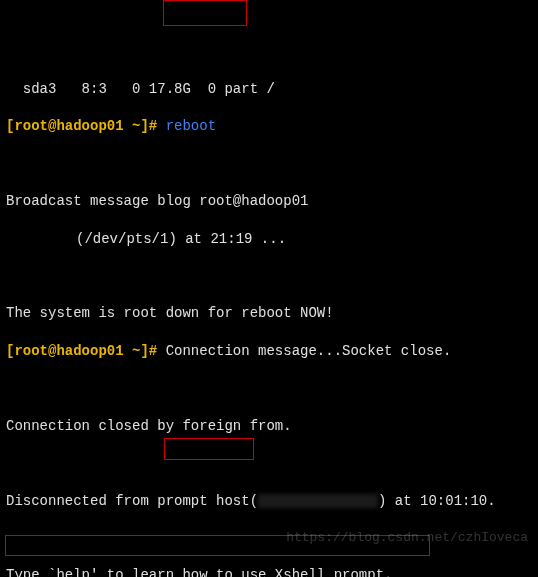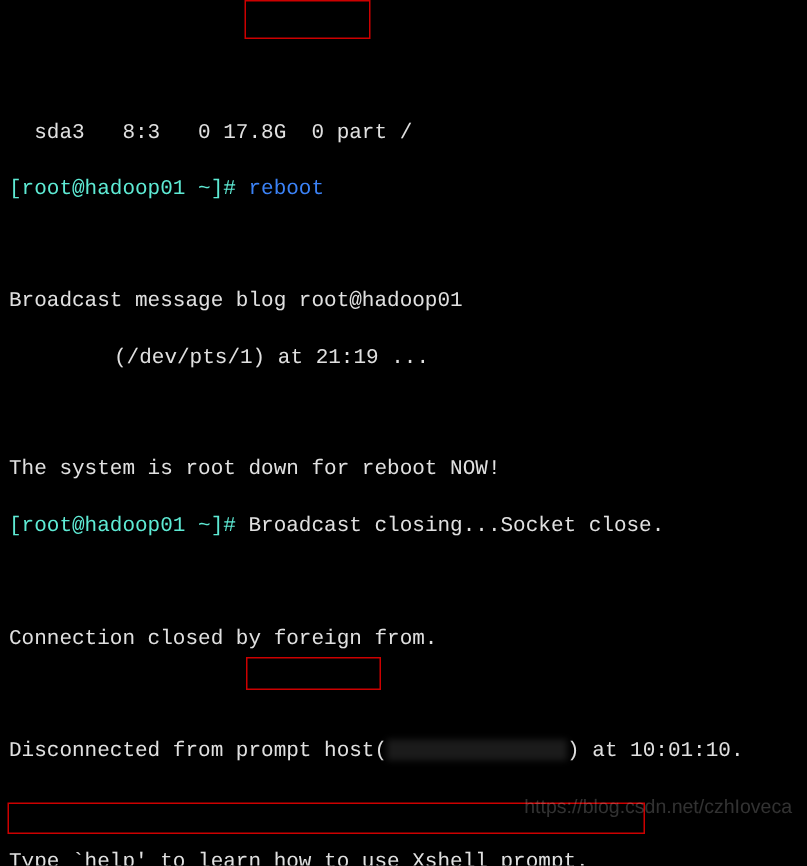--- a/index.html
+++ b/index.html
@@ -10,21 +10,21 @@
       font-size: 14px;
       line-height: 1.35;
       padding: 4px 6px;
       width: 538px;
       height: 577px;
       overflow: hidden;
       position: relative;
       white-space: pre;
     }
     .line { display: block; white-space: pre; }
-    .red-prompt { color: #5eead4; }
+    .red-prompt { color: #eab308; font-weight: bold; }
     .white { color: #3b82f6; }
     .indent { padding-left: 70px; }
     .red-box {
       border: 1px solid #cc0000;
       position: absolute;
       background: transparent;
       pointer-events: none;
     }
     .box1 { top: 0px; left: 163px; width: 84px; height: 26px; }
     .box2 { top: 438px; left: 164px; width: 90px; height: 22px; }
@@ -38,37 +38,37 @@
       vertical-align: middle;
       position: relative;
     }
     .c1 { width: 120px; }
     .watermark {
       position: absolute;
       bottom: 30px;
       right: 10px;
       color: rgba(200,200,200,0.25);
       font-size: 13px;
-      font-family: Liberation Sans, sans-serif;
+      font-family: Liberation Mono, monospace;
     }
     .blank { height: 18px; }
   </style>
 </head>
 <body>
 
 
 
 <span class="line">  sda3   8:3   0 17.8G  0 part /</span>
 <span class="line"><span class="red-prompt">[root@hadoop01 ~]#</span><span class="white"> reboot</span></span>
 <div class="blank"></div>
 <span class="line">Broadcast message blog root@hadoop01</span>
 <span class="line indent">(/dev/pts/1) at 21:19 ...</span>
 <div class="blank"></div>
 <span class="line">The system is root down for reboot NOW!</span>
-<span class="line"><span class="red-prompt">[root@hadoop01 ~]#</span><span> Broadcast closing...Socket close.</span></span>
+<span class="line"><span class="red-prompt">[root@hadoop01 ~]#</span><span> Connection message...Socket close.</span></span>
 <div class="blank"></div>
 <span class="line">Connection closed by foreign from.</span>
 <div class="blank"></div>
 <span class="line"><span>Disconnected from prompt host(</span><span class="censor c1"></span><span>) at 10:01:10.</span></span>
 <div class="blank"></div>
 <span class="line">Type `help' to learn how to use Xshell prompt.</span>
 
 
 
 

